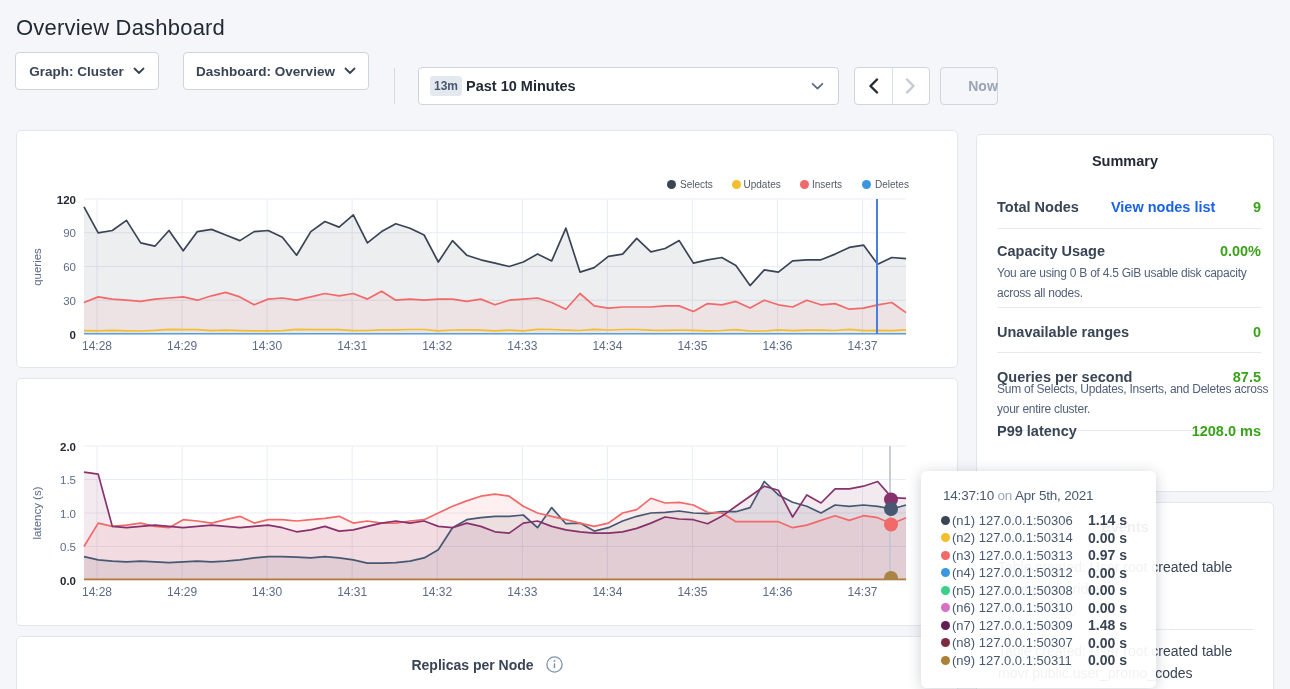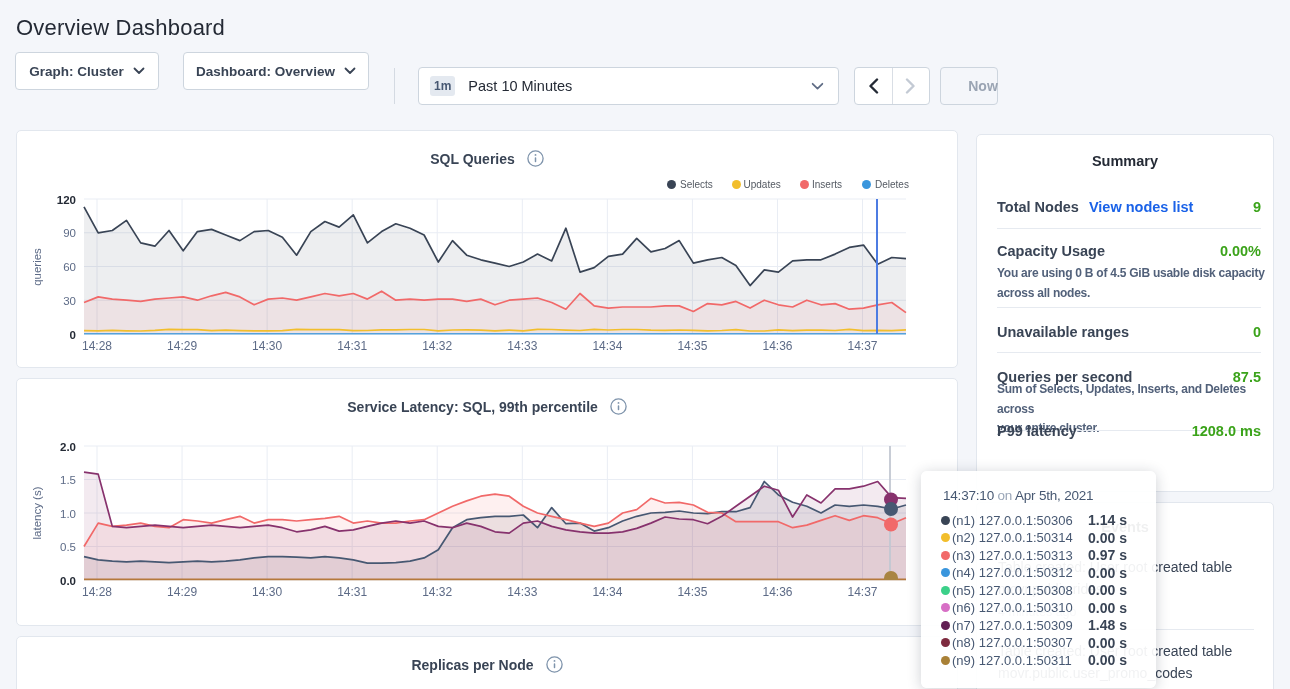--- a/index.html
+++ b/index.html
@@ -8,21 +8,21 @@
 h1.title { position:absolute; left:16px; top:15px; font-size:22px; font-weight:400;
   color:#242a35; letter-spacing:0.2px;text-align:center; }
 .btn { position:absolute; top:52px; height:38px; background:#fff; border:1px solid #cdd5de;
   border-radius:4px; display:flex; align-items:center; justify-content:center;
   font-size:13.5px; font-weight:bold; color:#394455; }
 .vdiv { position:absolute; left:394px; top:68px; width:1px; height:36px; background:#d4dae2; }
 .timebox { position:absolute; left:418px; top:67px; width:421px; height:38px; background:#fff;
   border:1px solid #cdd5de; border-radius:4px; display:flex; align-items:center; }
 .badge10 { background:#e4e9f0; color:#475872; font-size:12px; font-weight:bold;
   border-radius:3px; padding:3px 4px; margin-left:11px; }
-.ptm { font-size:14.5px; font-weight:normal; color:#242a35; margin-left:13px; }
+.ptm { font-size:14.5px; font-weight:bold; color:#242a35; margin-left:4px; }
 .tchev { margin-left:auto; margin-right:14px; }
 .arrows { position:absolute; left:854px; top:67px; width:76px; height:38px; background:#fff;
   border:1px solid #cdd5de; border-radius:4px; display:flex; }
 .arrows .half { flex:1; display:flex; align-items:center; justify-content:center; }
 .arrows .half:first-child { border-right:1px solid #d9dee5; }
 .nowbtn { position:absolute; left:940px; top:67px; width:58px; height:38px; border:1px solid #cdd5de;
   border-radius:4px; display:flex; align-items:center; justify-content:center;
   font-size:14px; font-weight:bold; color:#9aa4b3;padding-left:28px; }
 .card { position:absolute; background:#fff; border:1px solid #e2e7ee; border-radius:5px; }
 .ctitle { position:absolute; width:100%; top:19px; text-align:center; font-size:14px;
@@ -36,23 +36,23 @@
 .legend { position:absolute; top:0; left:0; width:100%; height:0; font-size:10px;
   color:#545a63; }
 .legend .li { position:absolute; top:47.5px; white-space:nowrap; }
 .ldot { position:absolute; width:9px; height:9px; border-radius:50%; }
 
 .sumtitle { position:absolute; left:976px; width:298px; text-align:center; top:153px; font-size:14.5px;
   font-weight:bold; color:#242a35; }
 .srow { position:absolute; left:997px; width:264px; display:flex; font-size:14.5px;
   font-weight:bold; color:#394455; }
 .srow .val { margin-left:auto; color:#3ba31a; }
-.srow .link { color:#1a62e8; margin-left:10px; }
+.srow .link { color:#1a62e8; margin-left:32px; }
 .ssub { position:absolute; left:997px; width:280px; font-size:12px; letter-spacing:-0.25px; color:#52617a;
-  line-height:19.5px; font-weight:700; }
+  line-height:19.5px; font-weight:400; }
 .sdiv { position:absolute; left:997px; width:264px; height:1px; background:#e6eaf0; }
 
 .evtitle { position:absolute; width:100%; text-align:center; top:16px; font-size:14.5px;
   font-weight:bold; color:#242a35; }
 .evmsg { position:absolute; left:21px; width:240px; font-size:14px; color:#394455;
   line-height:21.5px; }
 .evtime { position:absolute; left:21px; font-size:12.5px; color:#8e99ab; }
 .evdiv { position:absolute; left:21px; width:256px; height:1px; background:#e6eaf0; }
 
 .tooltip { position:absolute; left:921px; top:471px; width:235px; height:217px;
@@ -69,46 +69,41 @@
 <body>
 <h1 class="title">Overview Dashboard</h1>
 <div class="btn" style="left:15px;width:144px">Graph: Cluster<svg width="12" height="8" viewBox="0 0 12 8" style="margin-left:9px">
       <path d="M1.5 1.5 L6 6 L10.5 1.5" fill="none" stroke="#394455" stroke-width="1.8" stroke-linecap="round" stroke-linejoin="round"></path>
     </svg></div>
 <div class="btn" style="left:183px;width:186px">Dashboard: Overview<svg width="12" height="8" viewBox="0 0 12 8" style="margin-left:9px">
       <path d="M1.5 1.5 L6 6 L10.5 1.5" fill="none" stroke="#394455" stroke-width="1.8" stroke-linecap="round" stroke-linejoin="round"></path>
     </svg></div>
 <div class="vdiv"></div>
 <div class="timebox">
-    <span class="badge10">1m</span>
+    <span class="badge10">13m</span>
     <span class="ptm">Past 10 Minutes</span>
   <span class="tchev"><svg width="13" height="9" viewBox="0 0 12 8">
         <path d="M1.5 1.5 L6 6 L10.5 1.5" fill="none" stroke="#5f6c85" stroke-width="1.6" stroke-linecap="round" stroke-linejoin="round"></path>
       </svg></span>
   </div>
 <div class="arrows">
   <div class="half">
       <svg width="11" height="16" viewBox="0 0 11 16">
         <path d="M9 1.5 L2.5 8 L9 14.5" fill="none" stroke="#242a35" stroke-width="2.4" stroke-linecap="round" stroke-linejoin="round"></path>
       </svg>
     </div>
   <div class="half">
       <svg width="11" height="16" viewBox="0 0 11 16">
         <path d="M2 1.5 L8.5 8 L2 14.5" fill="none" stroke="#c3cad4" stroke-width="2.4" stroke-linecap="round" stroke-linejoin="round"></path>
       </svg>
     </div>
 </div>
 <div class="nowbtn">Now</div>
 
 <div class="card" style="left:16px;top:130px;width:942px;height:238px">
-  <div class="ctitle">SQL Queries <svg class="info" width="17" height="17" viewBox="0 0 17 17">
-        <circle cx="8.5" cy="8.5" r="7.6" fill="none" stroke="#7e93ab" stroke-width="1.3"></circle>
-        <rect x="7.75" y="7.2" width="1.5" height="5" rx="0.7" fill="#7e93ab"></rect>
-        <circle cx="8.5" cy="4.9" r="0.95" fill="#7e93ab"></circle>
-      </svg></div>
   <div class="legend">
     <span class="ldot" style="left:649.5px;top:49.3px;background:#394455"></span>
       <span class="li" style="left:663px">Selects</span>
     <span class="ldot" style="left:714.5px;top:49.3px;background:#f2be2c"></span>
       <span class="li" style="left:726.5px">Updates</span>
     <span class="ldot" style="left:783px;top:49.3px;background:#f16969"></span>
       <span class="li" style="left:795px">Inserts</span>
     <span class="ldot" style="left:844.5px;top:49.3px;background:#3a96dd"></span>
       <span class="li" style="left:858px">Deletes</span>
   </div>
@@ -148,25 +143,20 @@
 <path d="M67.0,203 L67.0,171.5 L81.2,165.9 L95.3,168.1 L109.5,169.2 L123.7,170.4 L137.9,168.1 L152.0,167.0 L166.2,165.9 L180.4,169.2 L194.6,164.8 L208.7,161.4 L222.9,165.9 L237.1,173.8 L251.2,168.1 L265.4,167.0 L279.6,169.2 L293.8,165.9 L307.9,162.5 L322.1,164.8 L336.3,162.5 L350.4,168.1 L364.6,160.2 L378.8,169.2 L393.0,168.1 L407.1,169.2 L421.3,168.1 L435.5,168.1 L449.7,170.4 L463.8,168.1 L478.0,173.8 L492.2,169.2 L506.3,168.1 L520.5,167.0 L534.7,171.5 L548.9,178.2 L563.0,162.5 L577.2,174.9 L591.4,177.1 L605.6,176.0 L619.7,176.0 L633.9,176.0 L648.1,174.9 L662.2,174.9 L676.4,180.5 L690.6,172.6 L704.8,173.8 L718.9,170.4 L733.1,177.1 L747.3,169.2 L761.4,173.8 L775.6,176.0 L789.8,169.2 L804.0,173.8 L818.1,172.6 L832.3,178.2 L846.5,177.1 L860.7,173.8 L874.8,171.5 L889.0,181.6 L889.0,203 Z" fill="rgba(241,105,105,0.085)"></path>
 <polyline points="67.0,75.9 81.2,101.8 95.3,99.5 109.5,89.4 123.7,111.9 137.9,115.2 152.0,99.5 166.2,119.8 180.4,100.6 194.6,98.4 208.7,104.0 222.9,109.6 237.1,100.6 251.2,99.5 265.4,106.2 279.6,124.2 293.8,100.6 307.9,90.5 322.1,96.1 336.3,83.8 350.4,111.9 364.6,100.6 378.8,92.8 393.0,97.2 407.1,104.0 421.3,131.0 435.5,109.6 449.7,124.2 463.8,128.8 478.0,132.1 492.2,135.5 506.3,131.0 520.5,123.1 534.7,129.9 548.9,97.2 563.0,141.1 577.2,136.6 591.4,125.4 605.6,123.1 619.7,107.4 633.9,120.9 648.1,117.5 662.2,109.6 676.4,132.1 690.6,128.8 704.8,126.5 718.9,134.4 733.1,154.6 747.3,138.9 761.4,141.1 775.6,129.9 789.8,128.8 804.0,128.8 818.1,123.1 832.3,116.4 846.5,114.1 860.7,133.2 874.8,126.5 889.0,127.6" fill="none" stroke="#394455" stroke-width="1.7" stroke-linejoin="round"></polyline>
 <polyline points="67.0,171.5 81.2,165.9 95.3,168.1 109.5,169.2 123.7,170.4 137.9,168.1 152.0,167.0 166.2,165.9 180.4,169.2 194.6,164.8 208.7,161.4 222.9,165.9 237.1,173.8 251.2,168.1 265.4,167.0 279.6,169.2 293.8,165.9 307.9,162.5 322.1,164.8 336.3,162.5 350.4,168.1 364.6,160.2 378.8,169.2 393.0,168.1 407.1,169.2 421.3,168.1 435.5,168.1 449.7,170.4 463.8,168.1 478.0,173.8 492.2,169.2 506.3,168.1 520.5,167.0 534.7,171.5 548.9,178.2 563.0,162.5 577.2,174.9 591.4,177.1 605.6,176.0 619.7,176.0 633.9,176.0 648.1,174.9 662.2,174.9 676.4,180.5 690.6,172.6 704.8,173.8 718.9,170.4 733.1,177.1 747.3,169.2 761.4,173.8 775.6,176.0 789.8,169.2 804.0,173.8 818.1,172.6 832.3,178.2 846.5,177.1 860.7,173.8 874.8,171.5 889.0,181.6" fill="none" stroke="#f16969" stroke-width="1.7" stroke-linejoin="round"></polyline>
 <polyline points="67.0,199.7 81.2,199.9 95.3,199.4 109.5,199.8 123.7,200.0 137.9,199.4 152.0,198.4 166.2,198.6 180.4,198.7 194.6,199.7 208.7,199.1 222.9,199.6 237.1,199.8 251.2,199.9 265.4,199.7 279.6,198.4 293.8,198.6 307.9,198.6 322.1,198.6 336.3,199.7 350.4,199.5 364.6,198.9 378.8,198.8 393.0,198.5 407.1,198.5 421.3,199.9 435.5,199.0 449.7,198.9 463.8,199.2 478.0,199.8 492.2,199.2 506.3,199.9 520.5,198.4 534.7,198.5 548.9,199.1 563.0,199.5 577.2,198.4 591.4,199.0 605.6,198.5 619.7,198.5 633.9,199.2 648.1,199.3 662.2,199.0 676.4,199.3 690.6,199.8 704.8,199.5 718.9,198.6 733.1,200.0 747.3,200.0 761.4,198.9 775.6,199.6 789.8,199.1 804.0,199.2 818.1,199.5 832.3,198.3 846.5,199.7 860.7,199.3 874.8,199.7 889.0,198.9" fill="none" stroke="#f2be2c" stroke-width="1.7" stroke-linejoin="round"></polyline>
 <line x1="67" y1="202.8" x2="889" y2="202.8" stroke="#55a2dc" stroke-width="1.5"></line>
 <line x1="860" y1="68" x2="860" y2="203" stroke="#4d7ce2" stroke-width="2"></line>
 </svg>
 </div>
 
 <div class="card" style="left:16px;top:378px;width:942px;height:248px">
-  <div class="ctitle">Service Latency: SQL, 99th percentile <svg class="info" width="17" height="17" viewBox="0 0 17 17">
-        <circle cx="8.5" cy="8.5" r="7.6" fill="none" stroke="#7e93ab" stroke-width="1.3"></circle>
-        <rect x="7.75" y="7.2" width="1.5" height="5" rx="0.7" fill="#7e93ab"></rect>
-        <circle cx="8.5" cy="4.9" r="0.95" fill="#7e93ab"></circle>
-      </svg></div>
   <svg class="csvg" width="940" height="246" viewBox="0 0 940 246">
 <line x1="67" y1="67.00" x2="889" y2="67.00" class="grid"></line>
       <line x1="67" y1="100.50" x2="889" y2="100.50" class="grid"></line>
       <line x1="67" y1="134.00" x2="889" y2="134.00" class="grid"></line>
       <line x1="67" y1="167.50" x2="889" y2="167.50" class="grid"></line>
       <line x1="67" y1="201.00" x2="889" y2="201.00" class="grid"></line>
       <line x1="80.00" y1="67" x2="80.00" y2="201" class="grid"></line>
       <line x1="165.06" y1="67" x2="165.06" y2="201" class="grid"></line>
       <line x1="250.12" y1="67" x2="250.12" y2="201" class="grid"></line>
       <line x1="335.18" y1="67" x2="335.18" y2="201" class="grid"></line>

